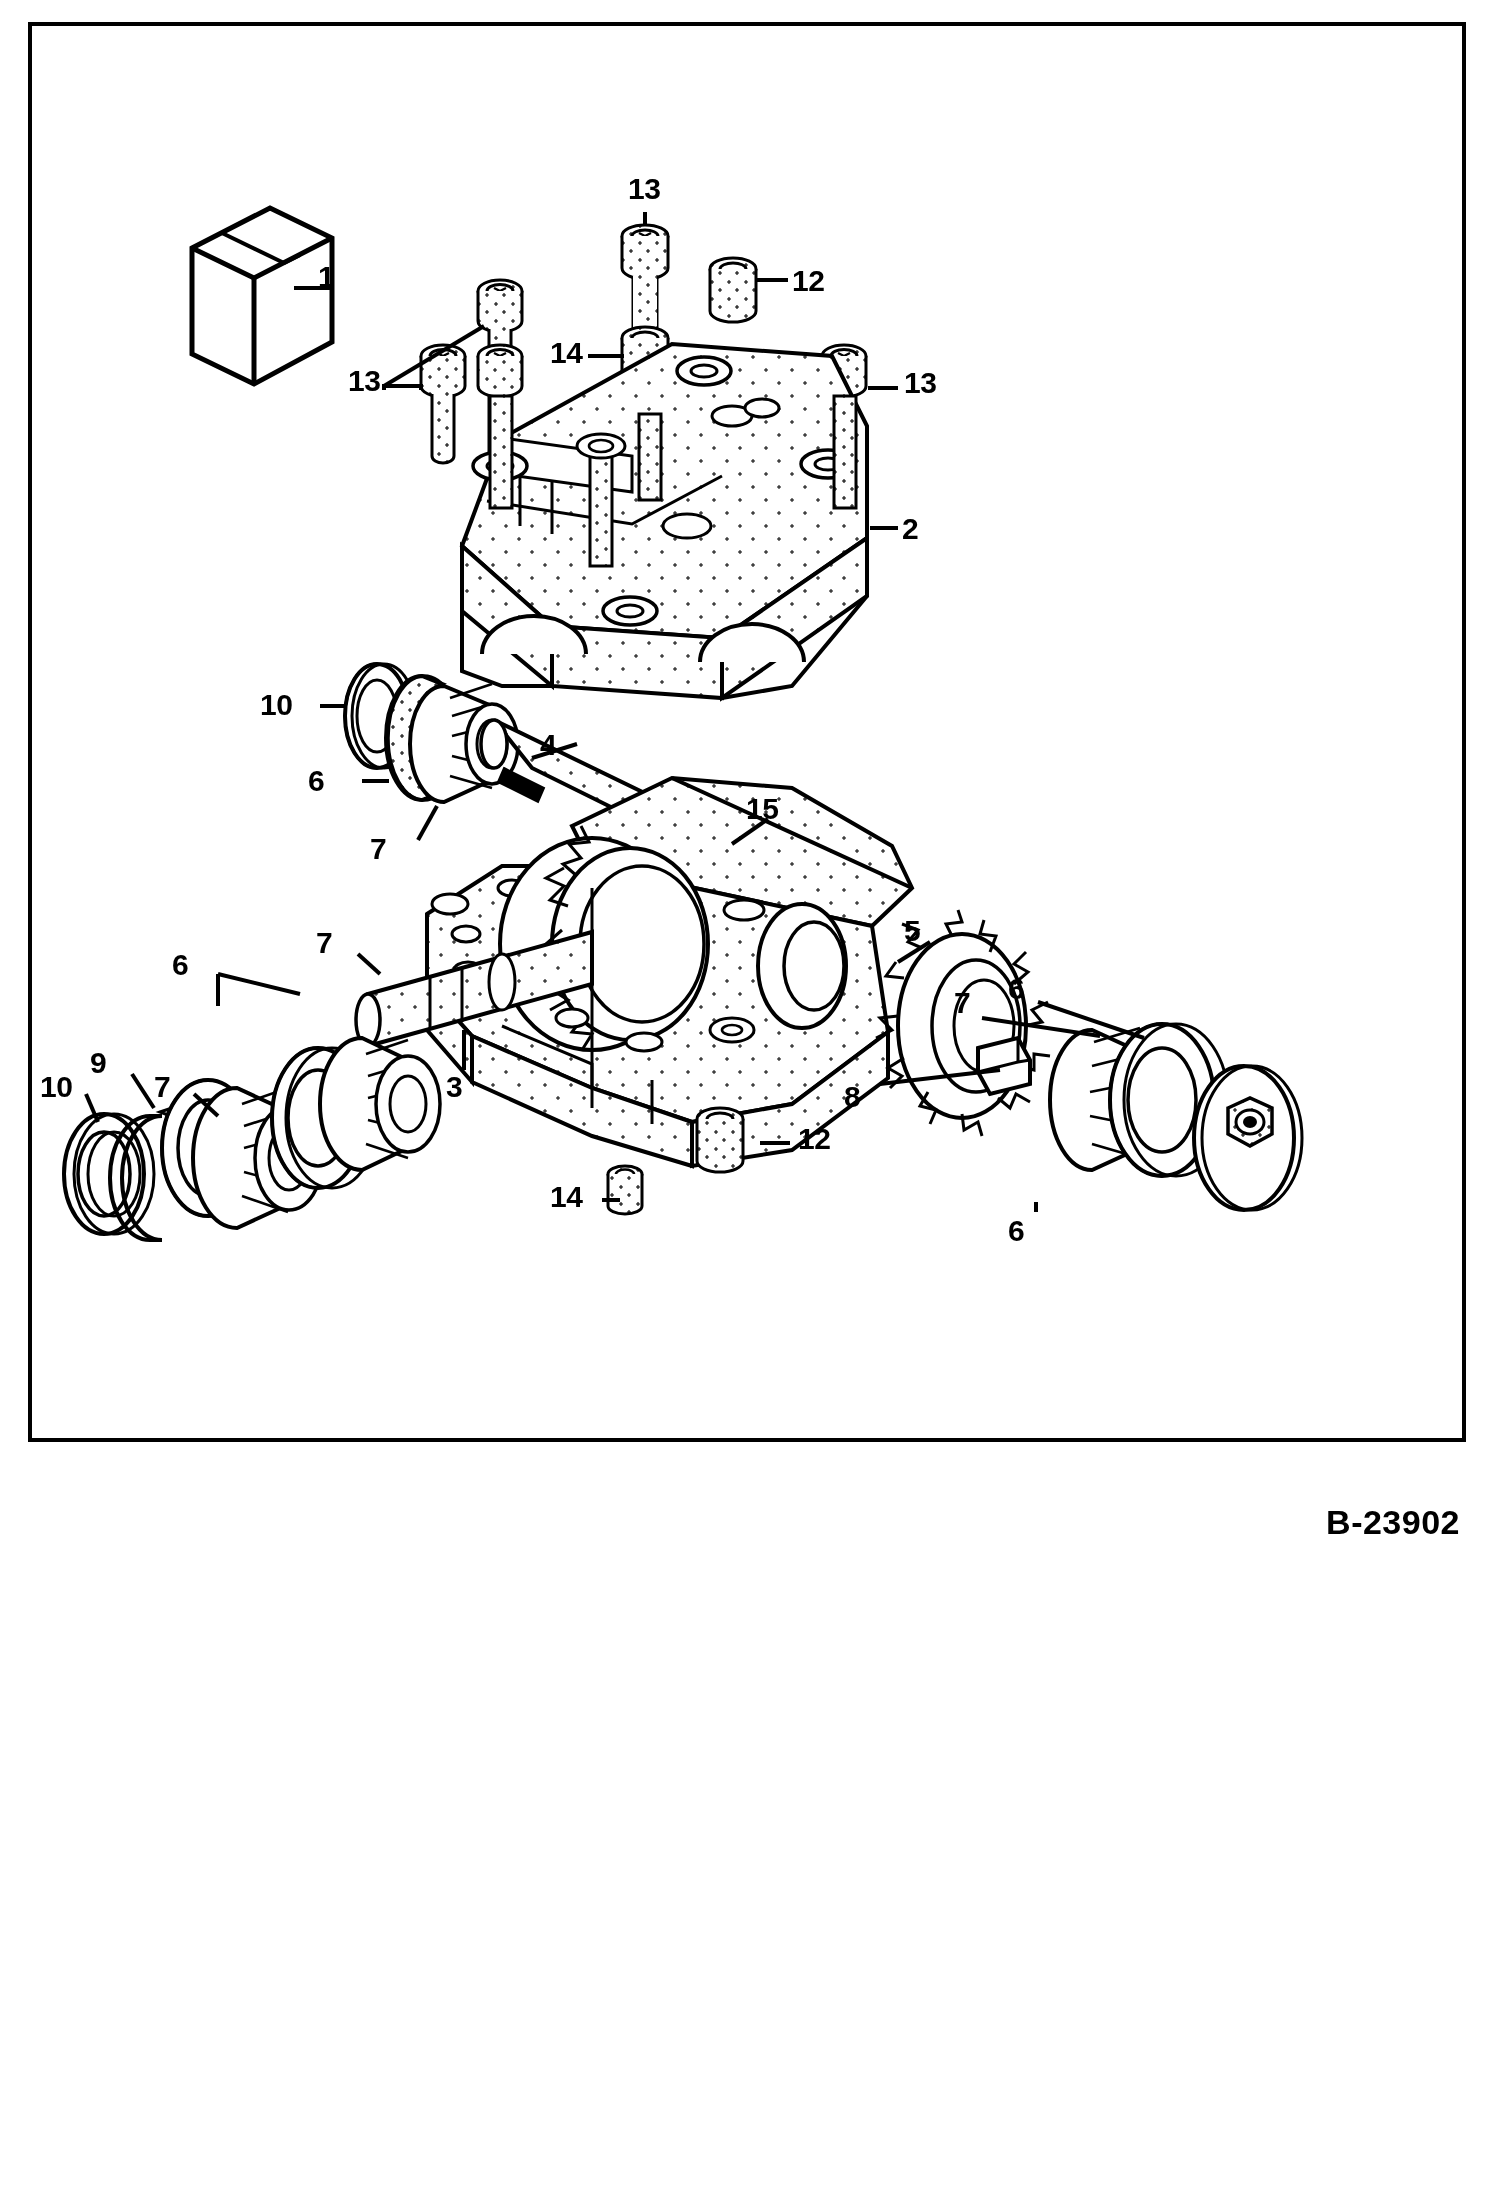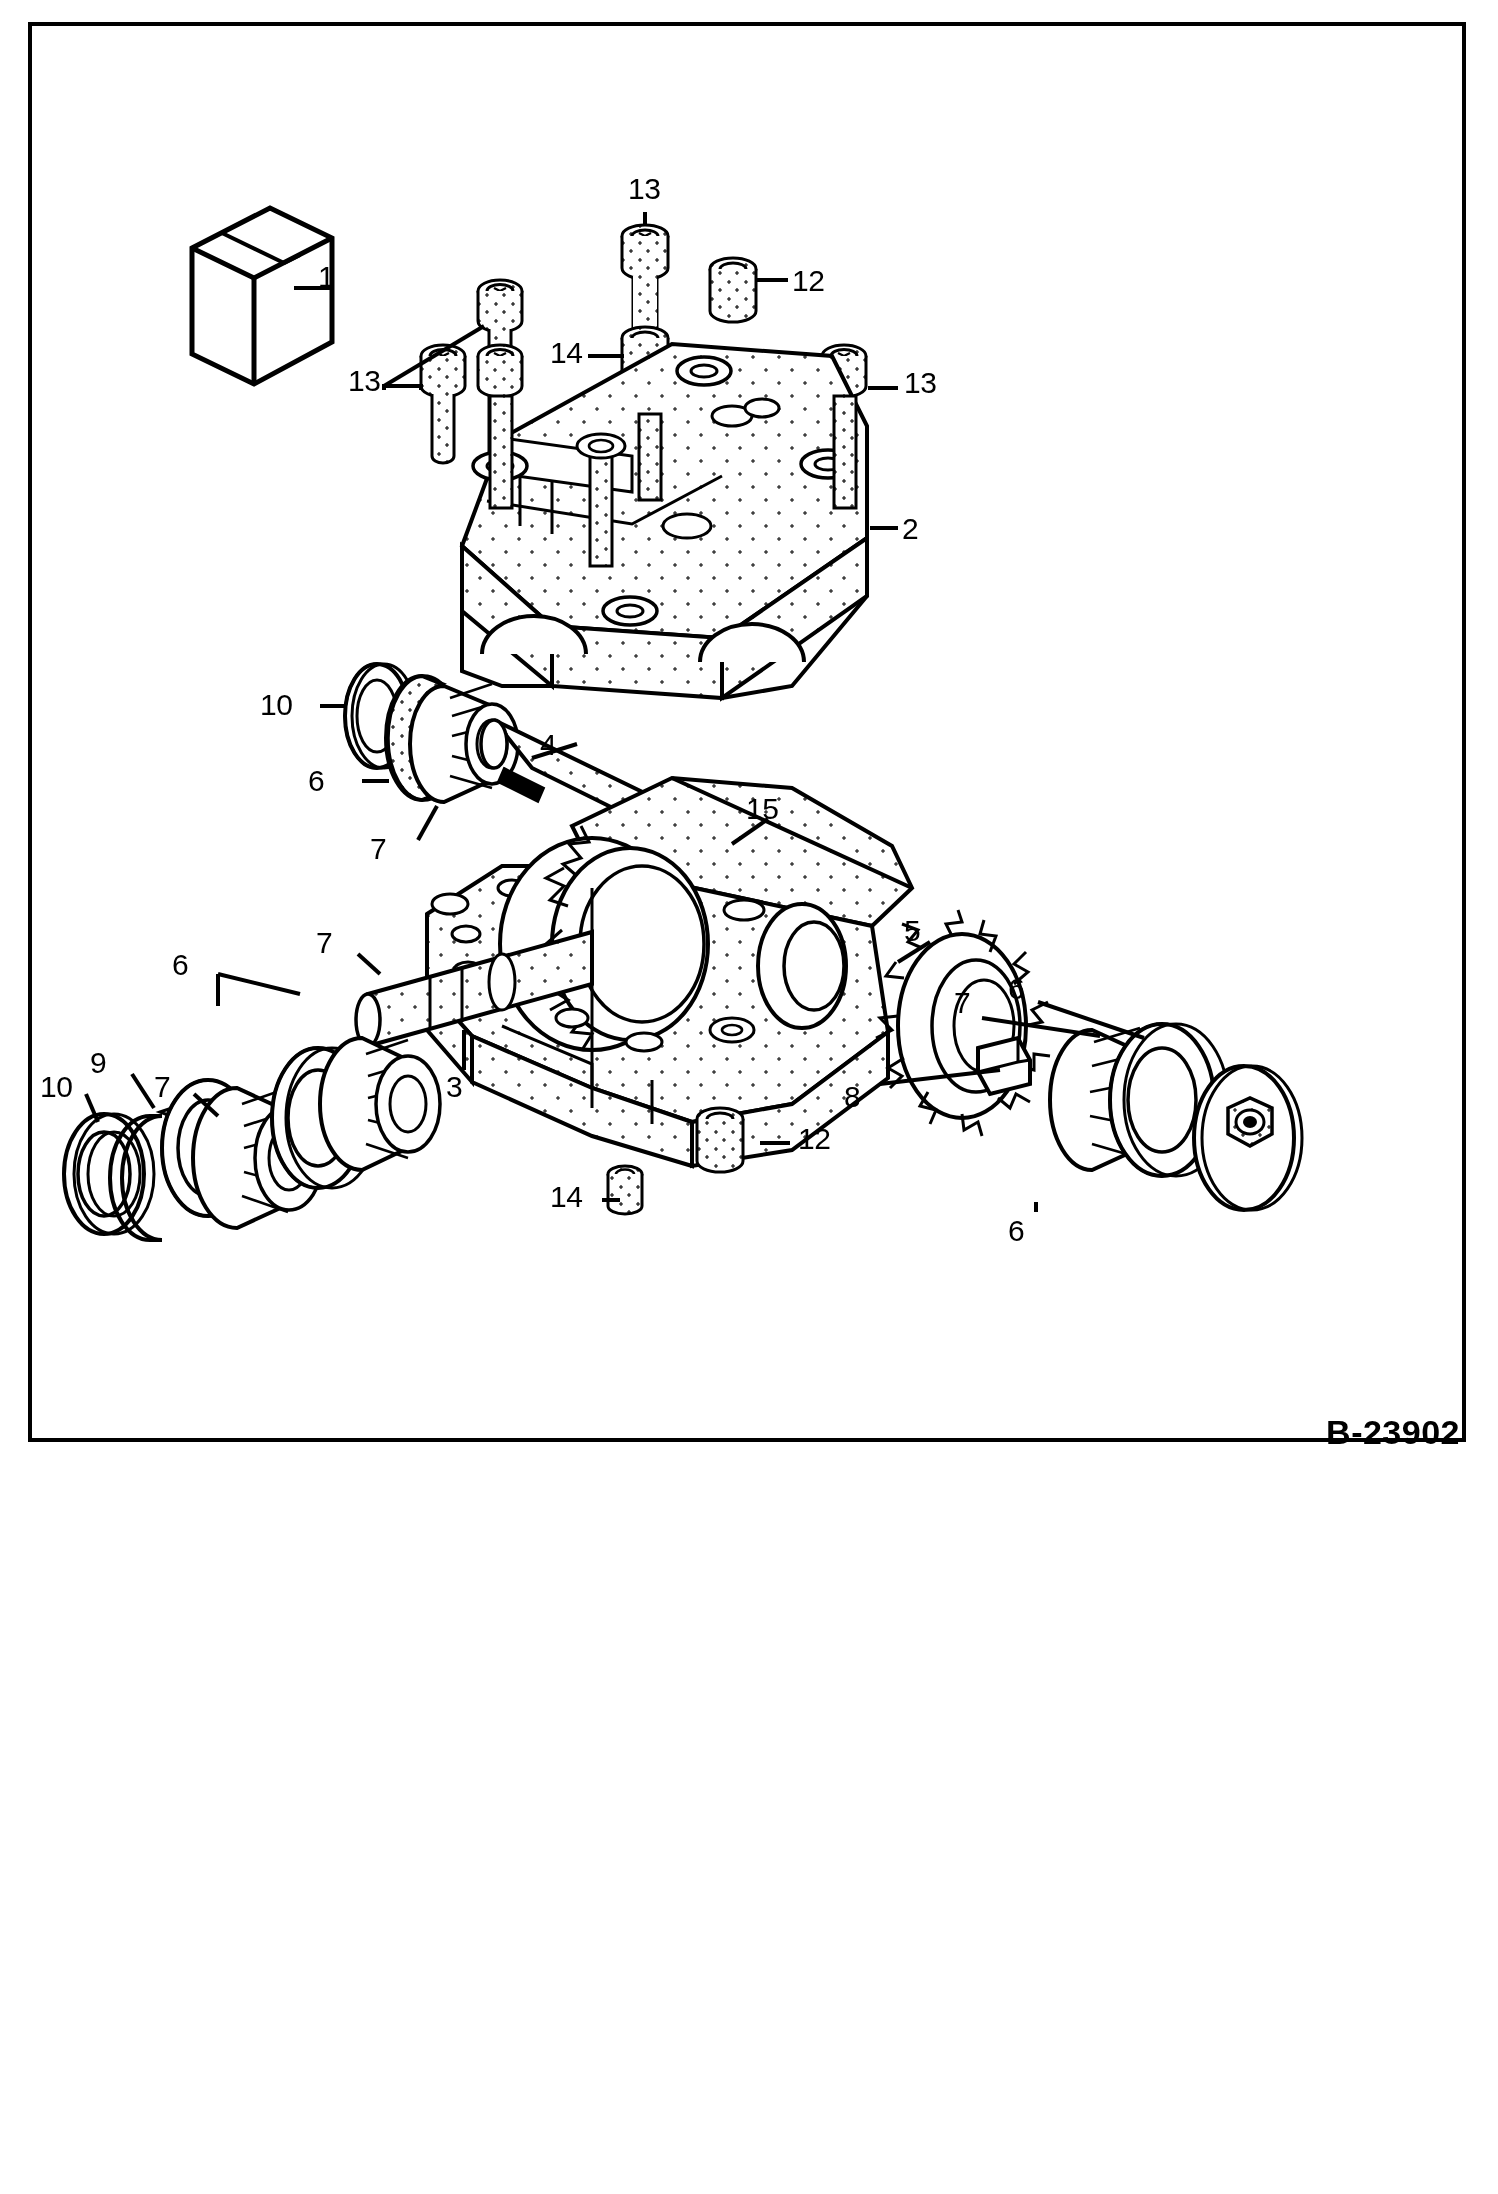--- a/index.html
+++ b/index.html
@@ -24,34 +24,34 @@
   #art{
     position:absolute;
     left:0; top:0; right:0; bottom:0;
   }
   svg.art{ position:absolute; left:0; top:0; width:100%; height:100%; overflow:visible;}
 
   
   .callout{
     position:absolute;
     font-family:"Liberation Sans", sans-serif;
-    font-weight:normal;
+    font-weight:bold;
     font-size:30px;
     color:#000;
     letter-spacing:-0.5px;
     line-height:1;
     white-space:nowrap;
     -webkit-user-select:none;
     user-select:none;
   }
   
   #footer-code{
     position:absolute;
     right:38px;
-    top:1413px;
+    top:1503px;
     font-family:"Liberation Sans", sans-serif;
     font-weight:bold;
     font-size:34px;
     letter-spacing:0.5px;
     color:#000;
   }
 </style>
 </head>
 <body>
 

